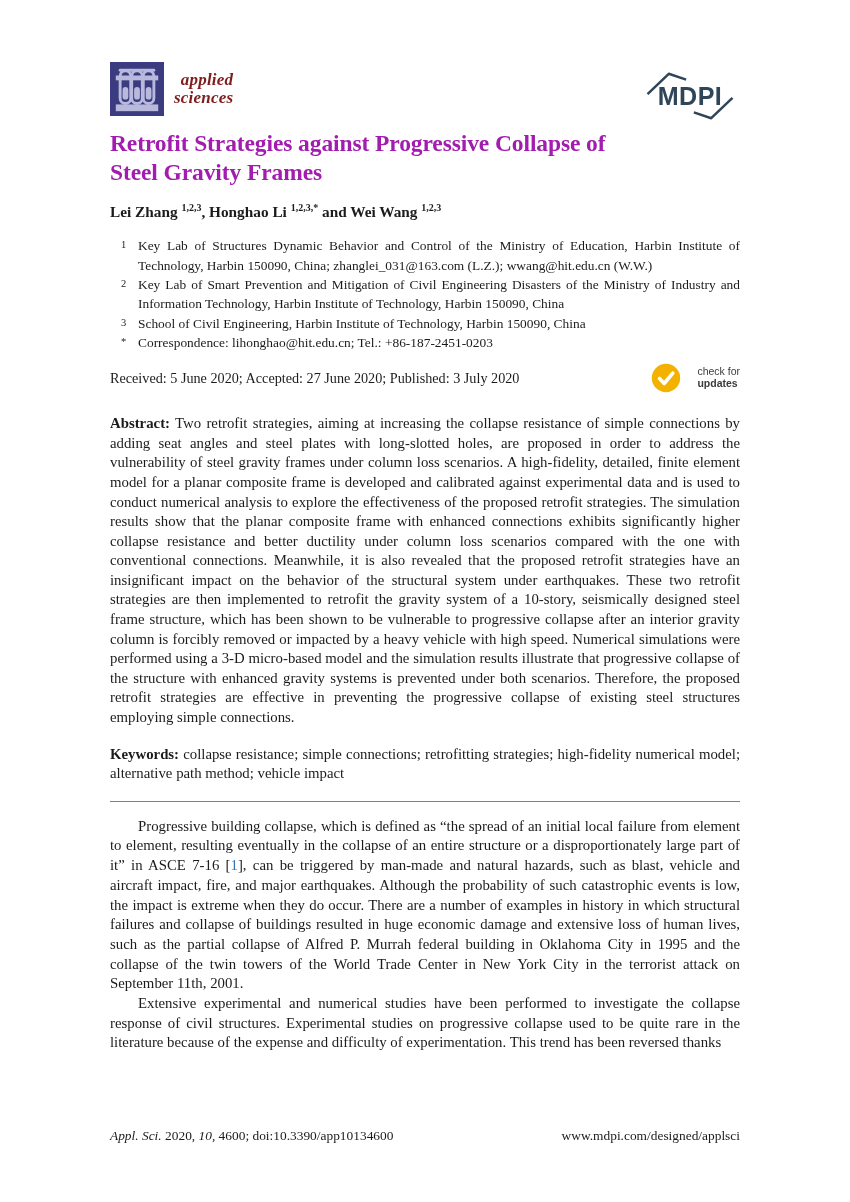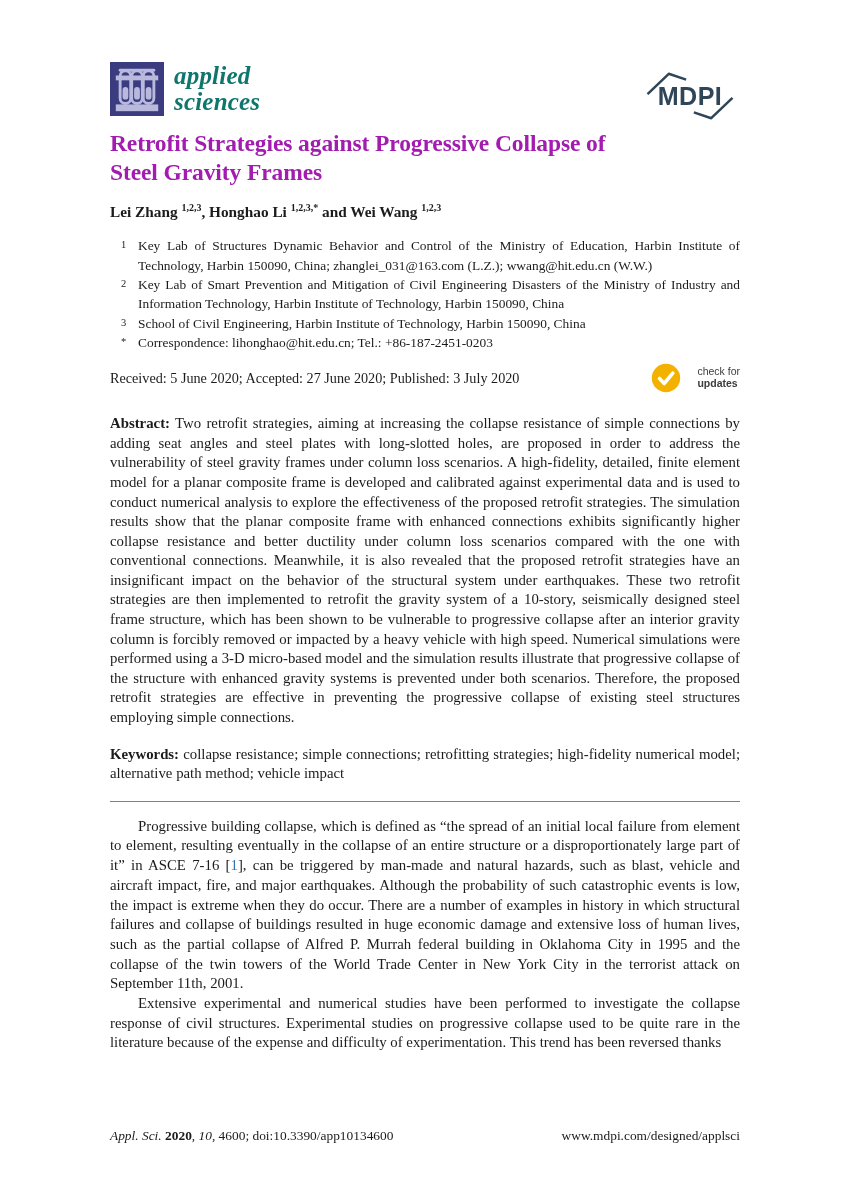--- a/index.html
+++ b/index.html
@@ -8,22 +8,22 @@
     font-family:"Liberation Serif", serif;color:#1b1b1b;overflow:hidden;
     -webkit-font-smoothing:antialiased;
   }
   .page{padding:62px 110px 0 110px;}
 
   
   .masthead{display:flex;justify-content:space-between;align-items:flex-start;}
   .journal-logo{display:flex;align-items:center;gap:10px;}
   .logo-icon{width:54px;height:54px;display:block;}
   .journal-name{
-    font-style:italic;font-weight:bold;font-size:25px;line-height:1.04;
-    color:#0f766e;letter-spacing:0.2px;
+    font-style:italic;font-weight:bold;font-size:17px;line-height:1.04;
+    color:#7f1d1d;letter-spacing:0.2px;text-align:right;
   }
   .mdpi-logo{margin-top:6px;}
   .mdpi-logo svg{display:block;}
 
   
   .article-type{margin-top:25px;font-style:italic;font-size:14.5px;}
   .title{
     margin:5px 0 0 0;font-size:23.5px;font-weight:bold;line-height:1.24;
     letter-spacing:-0.1px;color:#a21caf;
   }
@@ -61,21 +61,21 @@
   .body-p{margin:15px 0 0 0;font-size:14.8px;line-height:1.33;text-align:justify;text-indent:28px;}
   .body-p + .body-p{margin-top:0;}
   .ref-link{color:#2e74b5;text-decoration:none;cursor:pointer;}
 
   
   .footer{
     position:absolute;top:1128px;left:110px;right:110px;
     display:flex;justify-content:space-between;font-size:13.4px;
   }
   .footer .it{font-style:italic;}
-  .footer .bd{font-weight:bold;}
+  .footer .bd{font-weight:normal;}
   .footer-url{color:#1b1b1b;text-decoration:none;cursor:pointer;}
 </style>
 </head>
 <body>
 
 <div class="page">
 
   <div class="masthead">
     <div class="journal-logo">
       <svg class="logo-icon" viewBox="0 0 56 56" aria-hidden="true">

